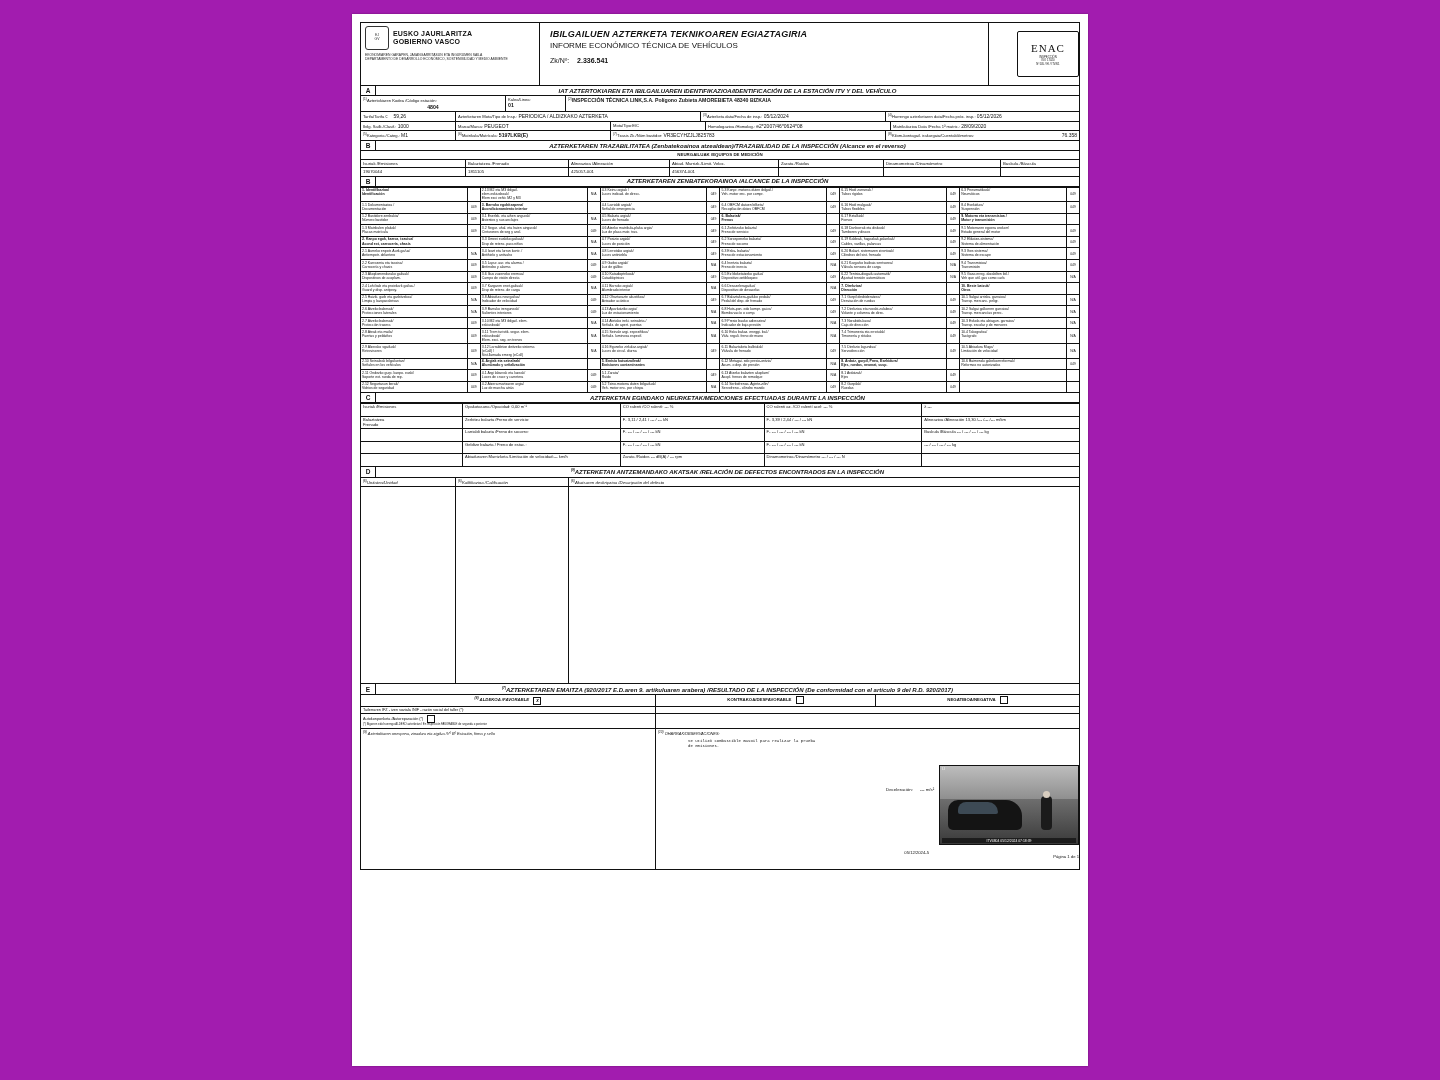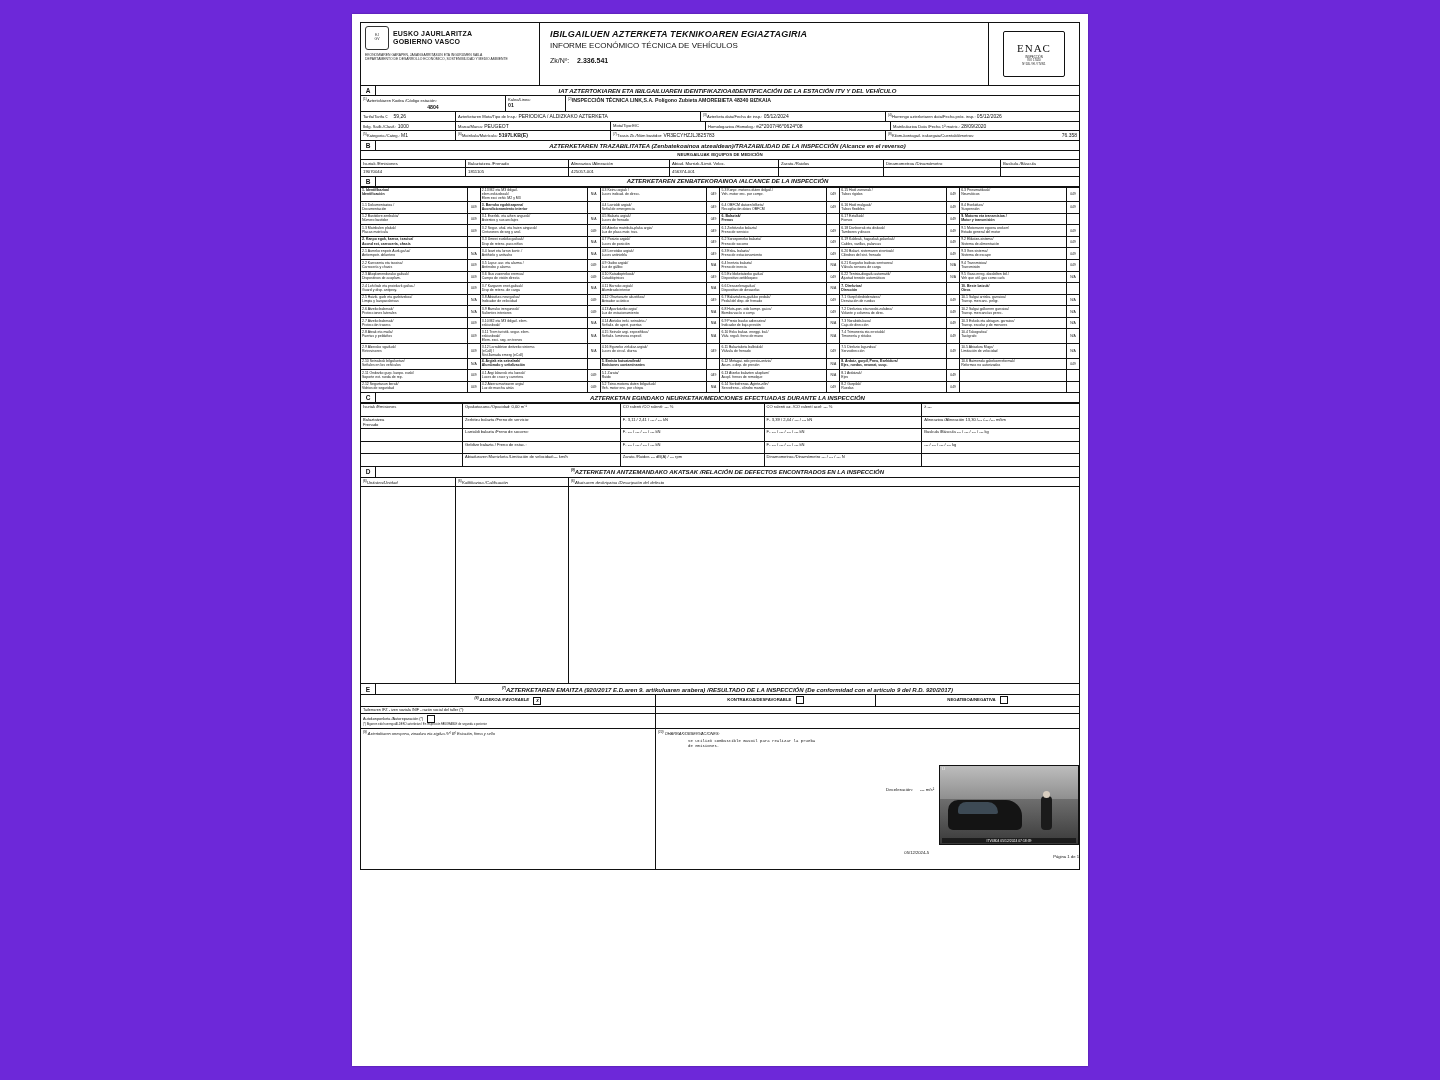--- a/index.html
+++ b/index.html
@@ -1,33 +1,33 @@
 <!DOCTYPE html>
 <html><head>
 <meta charset="utf-8">
 <style>
   html,body{margin:0;padding:0;background:#f2f2f2;}
   body{font-family:"Liberation Sans",sans-serif;}
-  #page{position:relative;width:1440px;height:1080px;background:#6d28d9;overflow:hidden;}
+  #page{position:relative;width:1440px;height:1080px;background:#a21caf;overflow:hidden;}
   #sheet{position:absolute;left:352px;top:14px;width:736px;height:1052px;background:#fff;box-shadow:0 0 2px rgba(0,0,0,.35);}
   .doc{position:absolute;left:8px;top:8px;width:720px;height:1036px;font-size:4.6px;color:#111;}
   table{border-collapse:collapse;}
   
   .hdr{display:flex;border:0.7px solid #111;height:62px;}
   .hdr .logo{width:170px;border-right:0.7px solid #111;padding:3px 4px;display:flex;flex-direction:column;justify-content:flex-start;}
   .logobox{display:flex;align-items:center;gap:4px;}
   .shield{width:22px;height:22px;border-radius:3px;background:#fff;border:0.6px solid #333;display:flex;align-items:center;justify-content:center;font-size:3.4px;text-align:center;line-height:1.05;color:#333;}
   .govtxt{font-size:7px;font-weight:bold;letter-spacing:.2px;line-height:1.15;}
   .govsub{font-size:3.4px;line-height:1.25;margin-top:3px;color:#222;}
   .hdr .title{flex:1;border-right:0.7px solid #111;padding:6px 10px;}
   .t1{font-size:9px;font-weight:bold;font-style:italic;letter-spacing:.2px;}
   .t2{font-size:8px;margin-top:2px;}
   .t3{font-size:7px;margin-top:7px;}
   .t3 b{font-weight:bold;}
-  .hdr .enac{width:90px;display:flex;align-items:center;justify-content:center;}
+  .hdr .enac{width:90px;display:flex;align-items:center;justify-content:flex-end;}
   .enacbox{width:60px;height:44px;border:0.8px solid #111;border-radius:2px;display:flex;flex-direction:column;align-items:center;justify-content:center;}
   .enacword{font-size:11px;font-family:"Liberation Serif",serif;letter-spacing:1px;}
   .enacsub{font-size:2.8px;text-align:center;line-height:1.3;margin-top:2px;}
   
   .secbar{display:flex;border:0.7px solid #111;border-top:none;align-items:stretch;}
   .secletter{width:14px;border-right:0.7px solid #111;display:flex;align-items:center;justify-content:center;font-weight:bold;font-size:6.5px;}
   .sectext{flex:1;text-align:center;font-weight:bold;font-style:italic;font-size:6px;padding:1.5px 0;}
   
   .row{display:flex;border:0.7px solid #111;border-top:none;}
   .cell{border-right:0.6px solid #111;padding:1px 2px;font-size:4.3px;line-height:1.25;}

